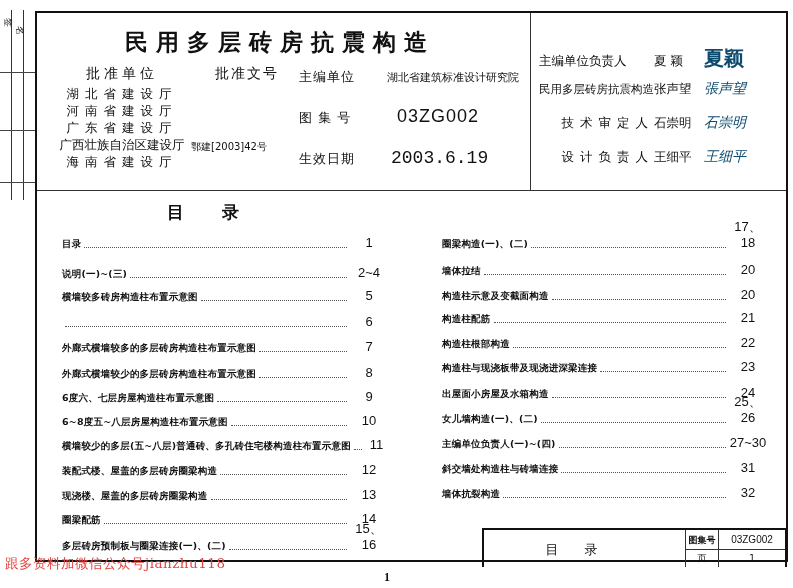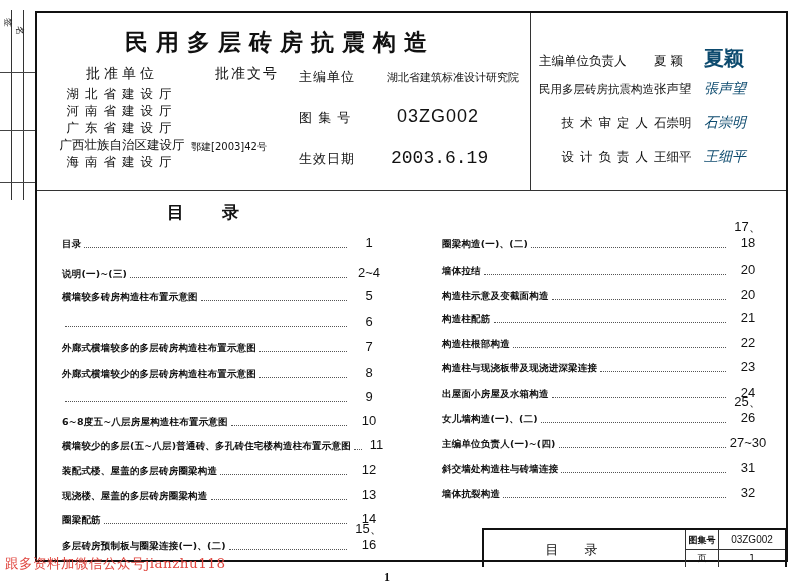--- a/index.html
+++ b/index.html
@@ -153,20 +153,21 @@
         <span class="label">外廊式横墙较多的多层砖房构造柱布置示意图</span>
         <span class="dots"></span>
         <span class="page">7</span>
       </div>
     <div class="toc-row" style="top:130px">
         <span class="label">外廊式横墙较少的多层砖房构造柱布置示意图</span>
         <span class="dots"></span>
         <span class="page">8</span>
       </div>
     <div class="toc-row" style="top:154px">
+        <span class="label">6度六、七层房屋构造柱布置示意图</span>
         <span class="dots"></span>
         <span class="page">9</span>
       </div>
     <div class="toc-row" style="top:178px">
         <span class="label">6~8度五~八层房屋构造柱布置示意图</span>
         <span class="dots"></span>
         <span class="page">10</span>
       </div>
     <div class="toc-row" style="top:202px">
         <span class="label">横墙较少的多层(五~八层)普通砖、多孔砖住宅楼构造柱布置示意图</span>

